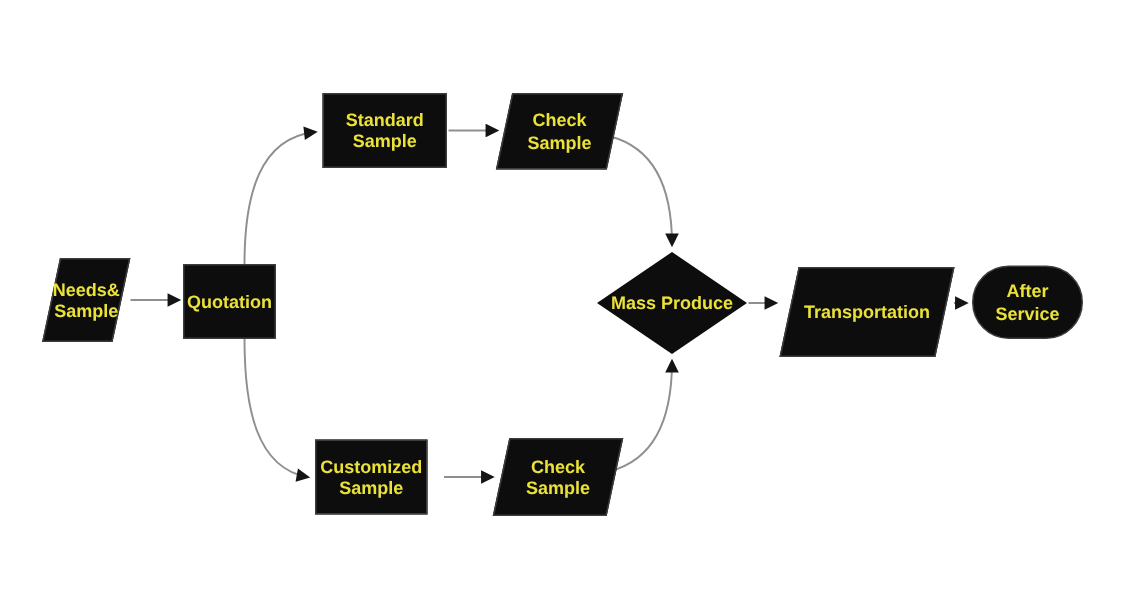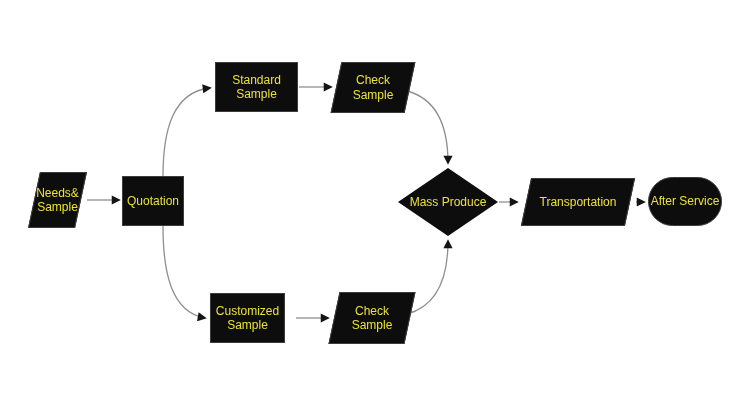--- a/index.html
+++ b/index.html
@@ -50,34 +50,34 @@
     clip-path: polygon(50% 0, 100% 50%, 50% 100%, 0 50%);
   }
   .node.stadium .shape-bg {
     border-radius: 25px;
   }
   .label {
     position: relative;
     z-index: 1;
     color: var(--label-text, #eae139);
     font-size: 12px;
-    font-weight: normal;
+    font-weight: bold;
     line-height: 1.2;
     white-space: pre-line;
     padding: 0 2px;
   }
   
   #node-needs-sample      { left: 29px;  top: 172px; width: 57px;  height: 56px; }
   #node-quotation         { left: 122px; top: 176px; width: 62px;  height: 50px; }
   #node-standard-sample   { left: 215px; top: 62px;  width: 83px;  height: 50px; }
   #node-check-sample-top  { left: 331px; top: 62px;  width: 84px;  height: 51px; }
   #node-customized-sample { left: 210px; top: 293px; width: 75px;  height: 50px; }
   #node-check-sample-bottom { left: 329px; top: 292px; width: 86px; height: 52px; }
   #node-mass-produce      { left: 398px; top: 168px; width: 100px; height: 68px; }
-  #node-transportation    { left: 521px; top: 178px; width: 114px; height: 48px; }
+  #node-transportation    { left: 521px; top: 178px; width: 114px; height: 60px; }
   #node-after-service     { left: 648px; top: 177px; width: 74px;  height: 49px; }
 </style>
 </head>
 <body>
 
 <div class="canvas">
 
   <svg class="connectors" viewBox="0 0 750 401" xmlns="http://www.w3.org/2000/svg">
     <defs>
       <marker id="arrow" viewBox="0 0 10 10" refX="8" refY="5" markerWidth="9" markerHeight="7" orient="auto-start-reverse">

